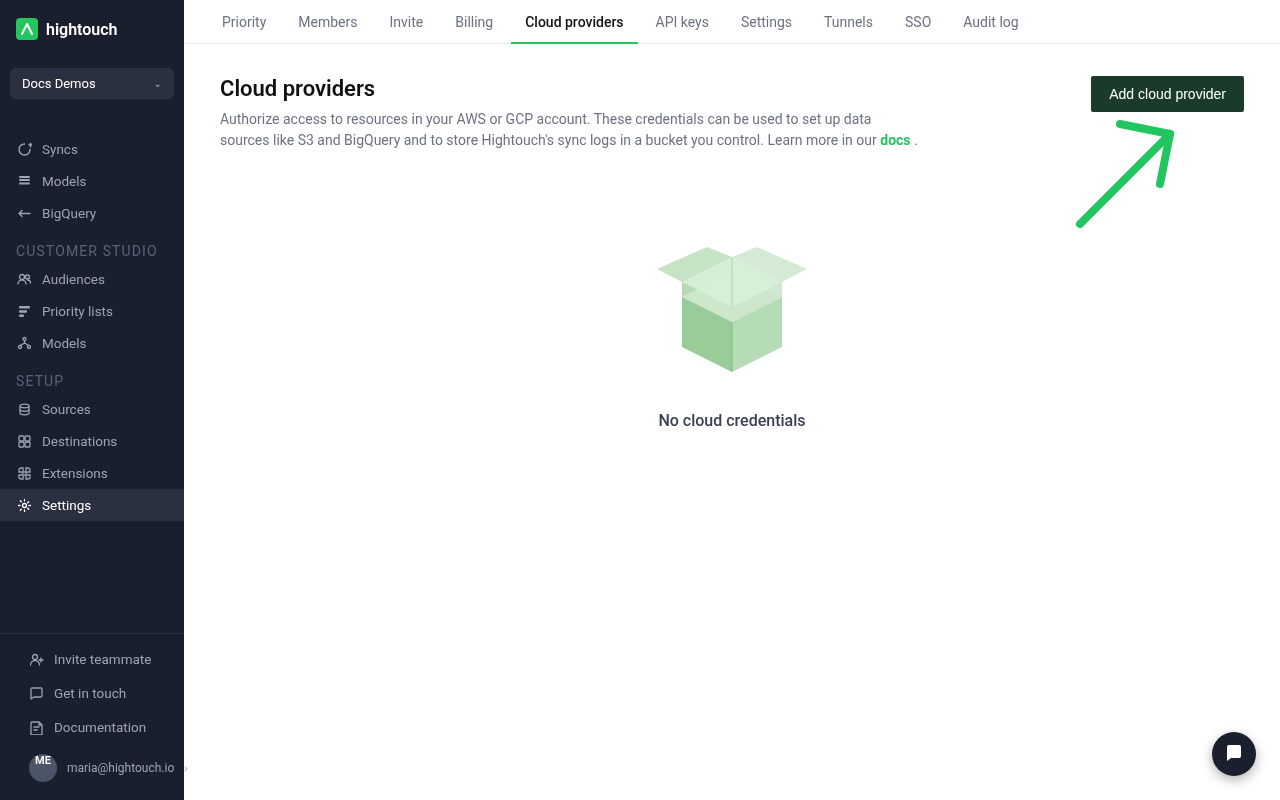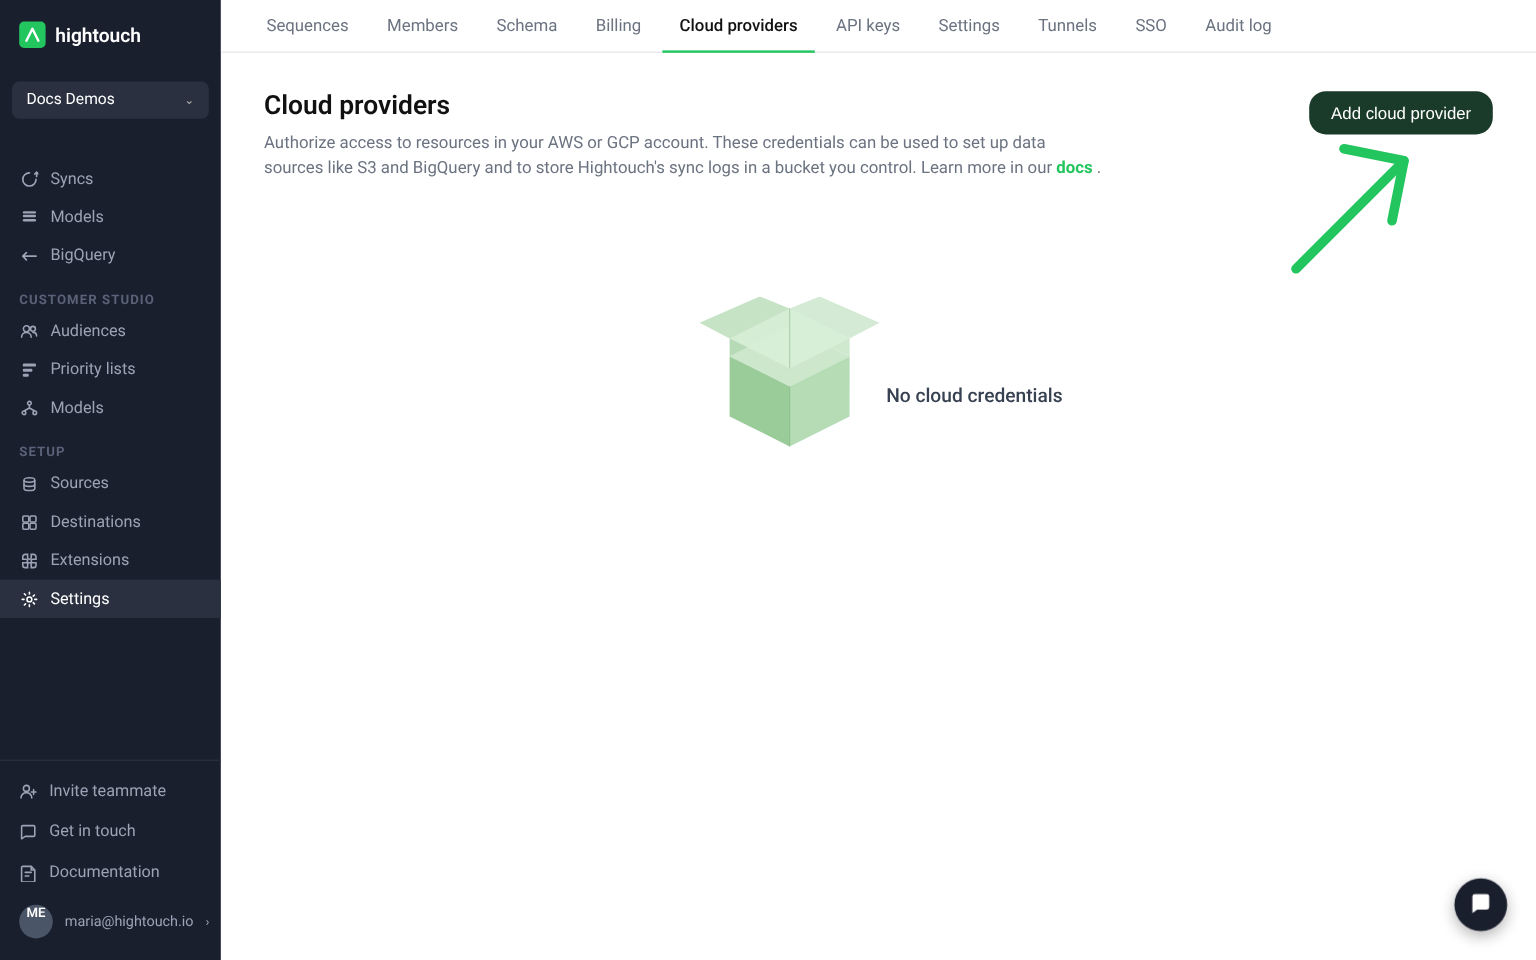--- a/index.html
+++ b/index.html
@@ -58,30 +58,30 @@
       color: #9ba3b4;
       font-size: 13.5px;
       border-radius: 0;
       transition: background 0.1s;
     }
     .nav-item.active { background: #2a3040; color: #fff; }
     .nav-item .nav-icon { width: 16px; height: 16px; display: flex; align-items: center; justify-content: center; flex-shrink: 0; }
 
     .section-label {
       padding: 14px 16px 4px;
-      font-size: 11px;
-      font-weight: 700;
+      font-size: 14px;
+      font-weight: 400;
       letter-spacing: 0.08em;
       color: #5a6278;
       text-transform: uppercase;
     }
 
     .sidebar-bottom {
       border-top: 1px solid #2a3040;
-      padding: 8px 0;
+      padding: 8px 13px;
     }
 
     .bottom-item {
       display: flex;
       align-items: center;
       gap: 10px;
       padding: 9px 16px;
       cursor: pointer;
       color: #9ba3b4;
       font-size: 13.5px;
@@ -162,31 +162,32 @@
       color: #6b7280;
       max-width: 700px;
       line-height: 1.5;
     }
     .page-description a { color: #22c55e; text-decoration: none; font-weight: bold; }
 
     .add-btn {
       background: #1a3a2a;
       color: #fff;
       border: none;
-      border-radius: 14px;
+      border-radius: 2px;
       padding: 10px 18px;
       font-size: 14px;
       font-weight: 500;
       cursor: pointer;
       white-space: nowrap;
       flex-shrink: 0;
     }
 
     .empty-state {
       display: flex;
+      flex-direction: column;
       align-items: center;
       justify-content: center;
       padding: 80px 0 40px;
     }
 
     .empty-state-text {
       font-size: 16px;
       font-weight: 500;
       color: #374151;
       margin-top: 24px;
@@ -383,23 +384,23 @@
       </div>
       <span class="user-email">maria@hightouch.io</span>
       <span class="user-chevron">›</span>
     </div>
   </div>
 </div>
 
 <div id="main">
 
   <div id="tabs">
-    <div class="tab"><span>Sequences</span></div>
+    <div class="tab"><span>Priority</span></div>
     <div class="tab"><span>Members</span></div>
-    <div class="tab"><span>Schema</span></div>
+    <div class="tab"><span>Invite</span></div>
     <div class="tab"><span>Billing</span></div>
     <div class="tab active"><span>Cloud providers</span></div>
     <div class="tab"><span>API keys</span></div>
     <div class="tab"><span>Settings</span></div>
     <div class="tab"><span>Tunnels</span></div>
     <div class="tab"><span>SSO</span></div>
     <div class="tab"><span>Audit log</span></div>
   </div>
 
   <div id="content">

